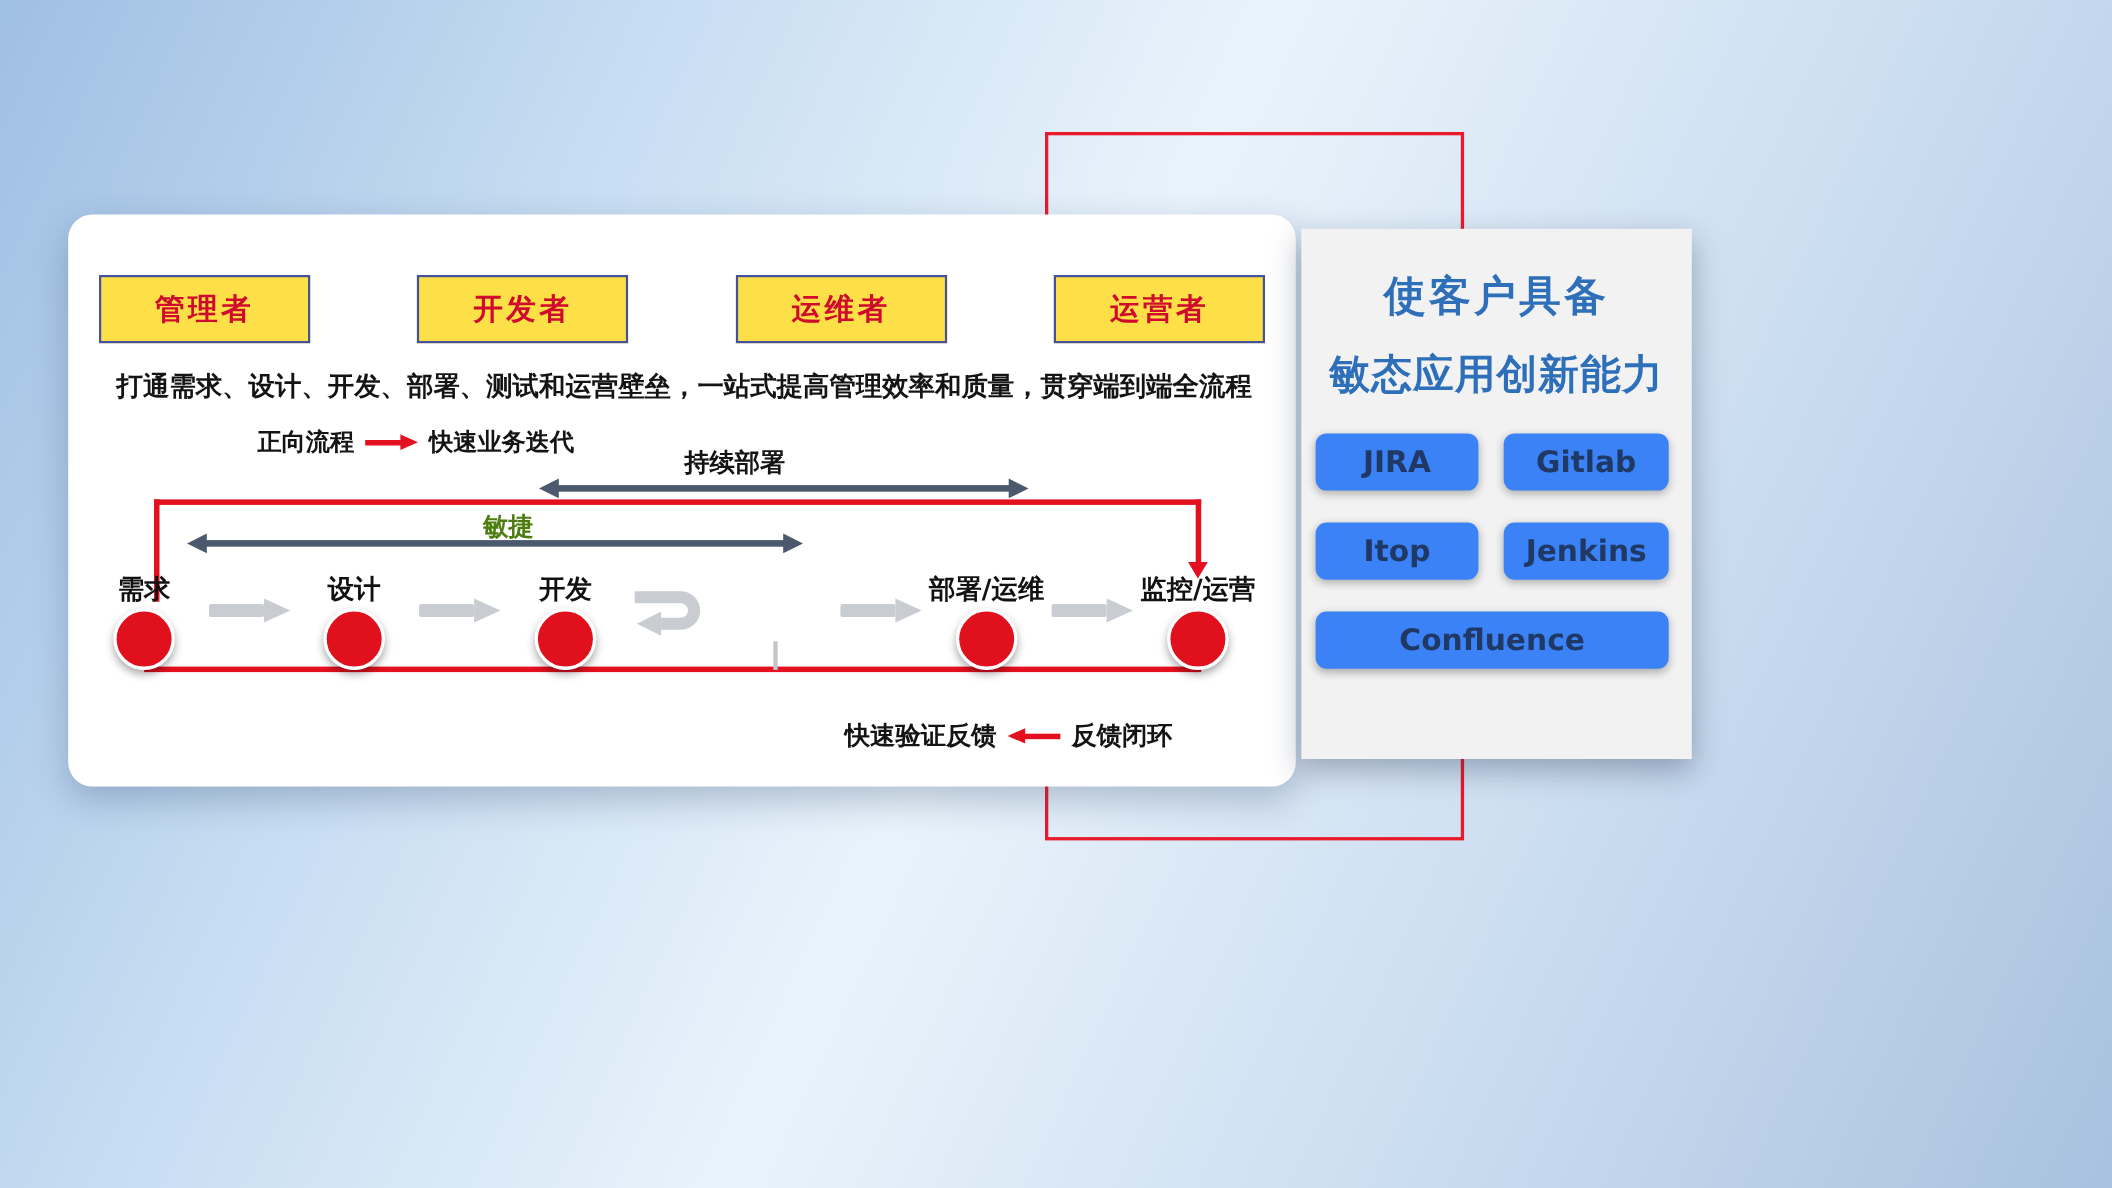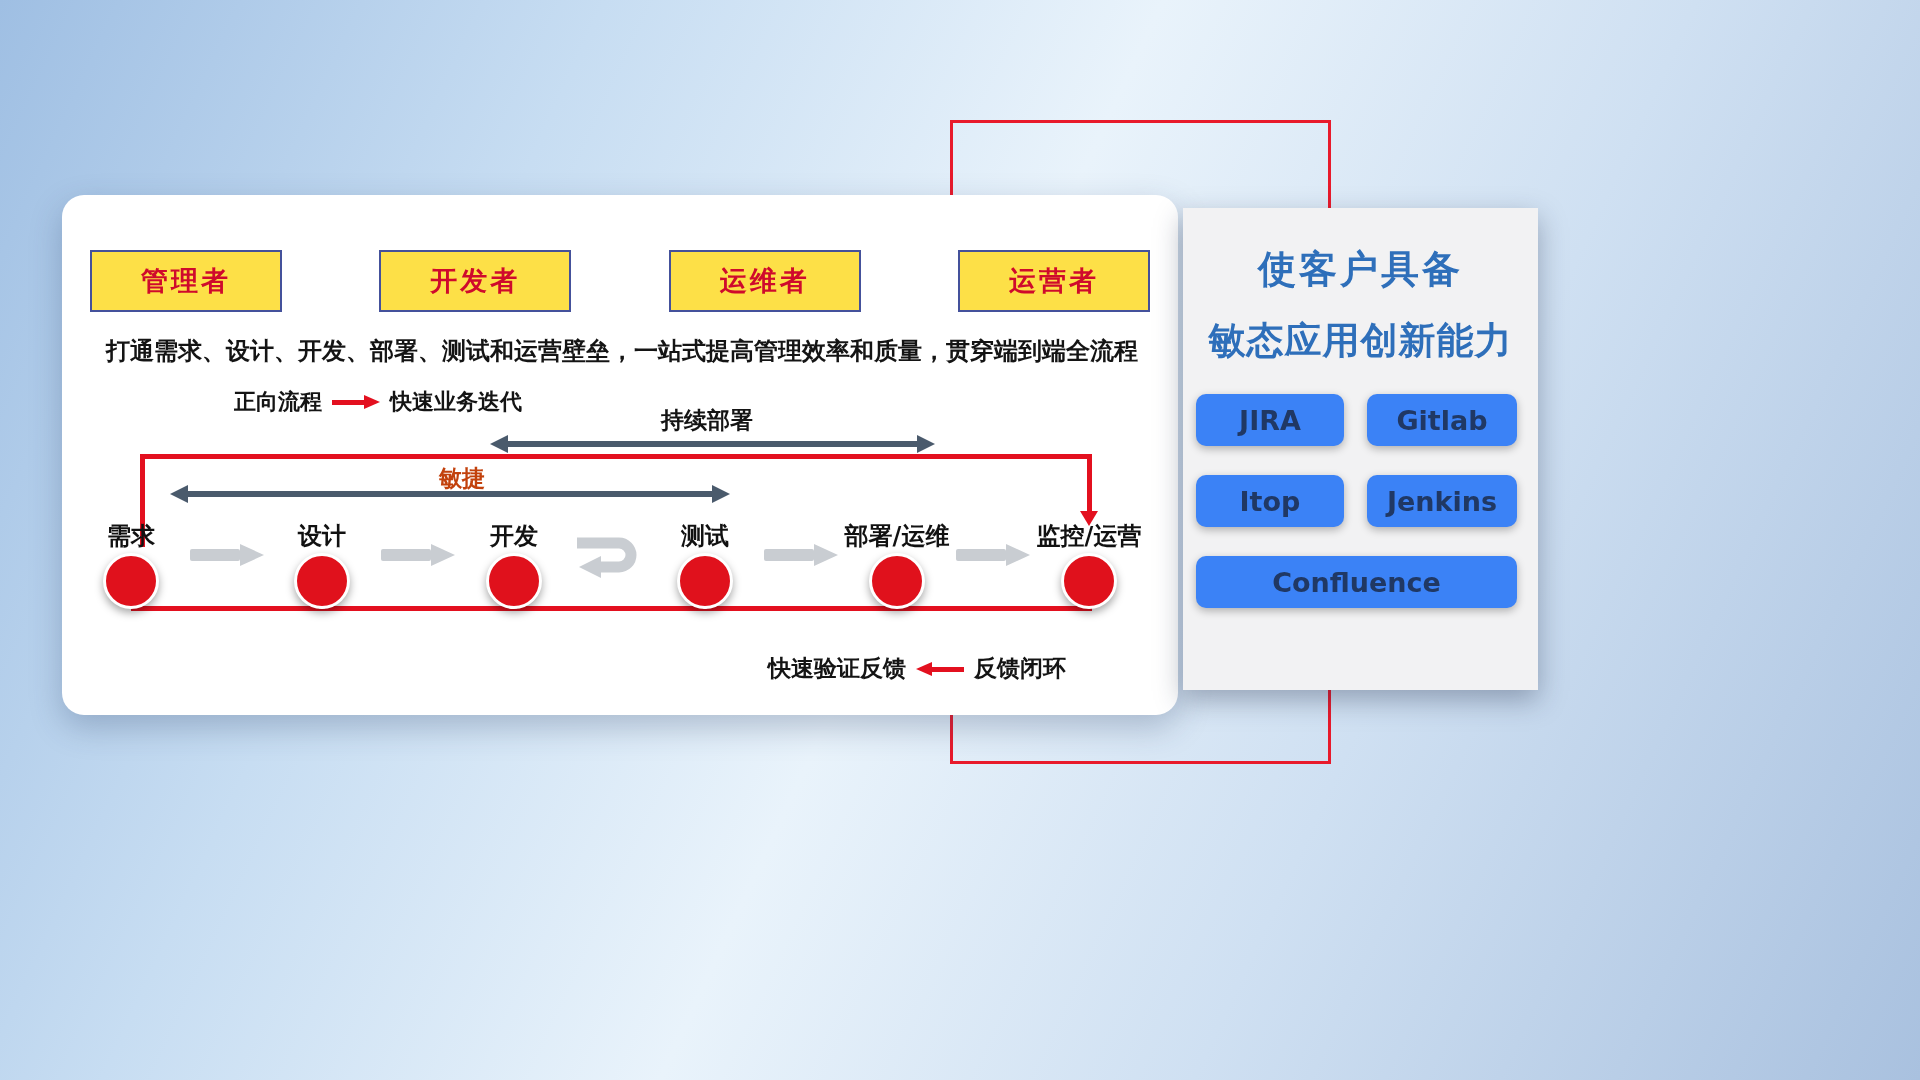--- a/index.html
+++ b/index.html
@@ -33,24 +33,24 @@
   .feedback-legend { position:absolute; left:706px; top:458px; font-size:23px; }
 
   .red-arrow-right, .red-arrow-left { position:relative; display:inline-block; width:48px; height:14px; }
   .ra-line-r { position:absolute; left:0; top:5px; width:34px; height:5px; background:#e3101f; }
   .ra-head-r { position:absolute; right:0; top:0; width:0; height:0;
     border-left:16px solid #e3101f; border-top:7px solid transparent; border-bottom:7px solid transparent; }
   .ra-line-l { position:absolute; left:14px; top:5px; width:34px; height:5px; background:#e3101f; }
   .ra-head-l { position:absolute; left:0; top:0; width:0; height:0;
     border-right:16px solid #e3101f; border-top:7px solid transparent; border-bottom:7px solid transparent; }
 
-  .cd-label { position:absolute; left:560px; top:210px; width:170px; text-align:center;
+  .cd-label { position:absolute; left:560px; top:210px; width:170px; text-align:left;
     font-size:23px; font-weight:bold; color:#141414; }
   .agile-label { position:absolute; left:330px; top:268px; width:140px; text-align:center;
-    font-size:23px; font-weight:bold; color:#c2410c; }
+    font-size:23px; font-weight:bold; color:#4d7c0f; }
 
   .double-arrow { position:absolute; height:18px; }
   .da-line { position:absolute; left:12px; right:12px; top:6px; height:6px; background:#4a5a6c; }
   .da-head-left { position:absolute; left:0; top:0; width:0; height:0;
     border-right:18px solid #4a5a6c; border-top:9px solid transparent; border-bottom:9px solid transparent; }
   .da-head-right { position:absolute; right:0; top:0; width:0; height:0;
     border-left:18px solid #4a5a6c; border-top:9px solid transparent; border-bottom:9px solid transparent; }
   .cd-arrow { left:428px; top:240px; width:445px; }
   .agile-arrow { left:108px; top:290px; width:560px; }
 
@@ -166,24 +166,20 @@
       <div class="stage-circle"></div>
     </div>
     <div class="stage-node s1">
       <div class="stage-label">设计</div>
       <div class="stage-circle"></div>
     </div>
     <div class="stage-node s2">
       <div class="stage-label">开发</div>
       <div class="stage-circle"></div>
     </div>
-    <div class="stage-node s3">
-      <div class="stage-label">测试</div>
-      <div class="stage-circle"></div>
-    </div>
     <div class="stage-node s4">
       <div class="stage-label">部署/运维</div>
       <div class="stage-circle"></div>
     </div>
     <div class="stage-node s5">
       <div class="stage-label">监控/运营</div>
       <div class="stage-circle"></div>
     </div>
 
     <div class="flow-arrow f0">

